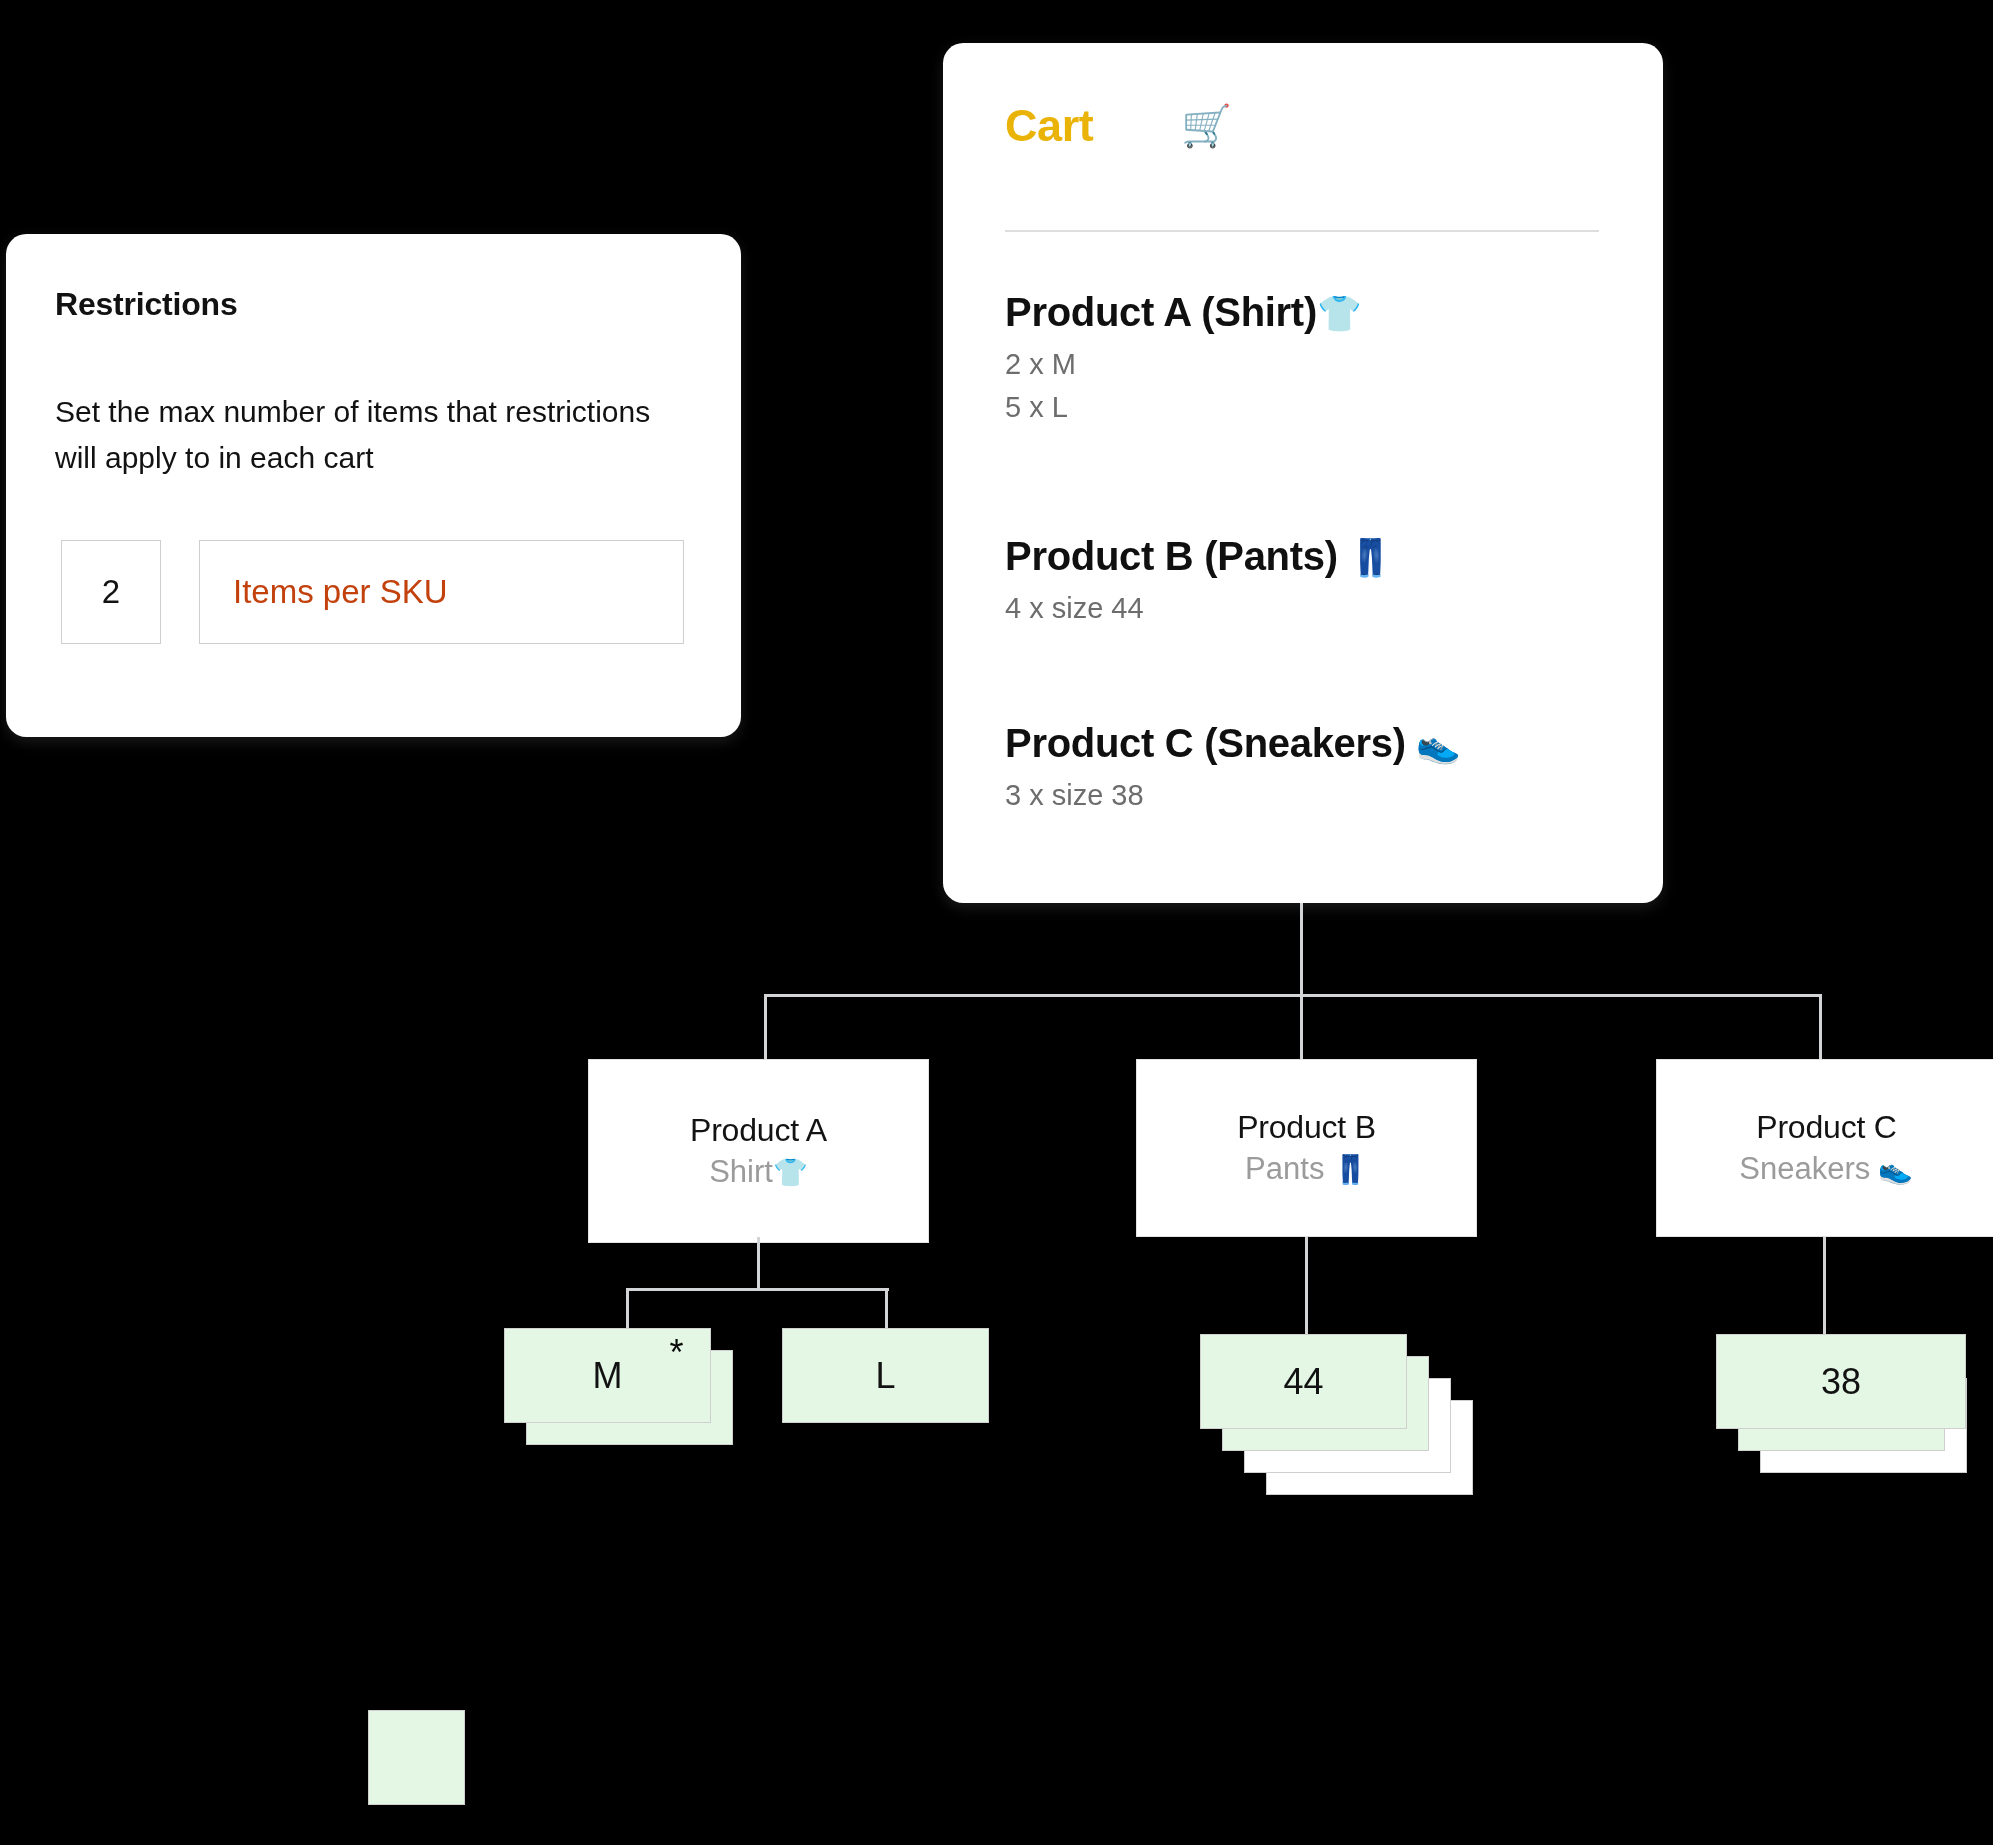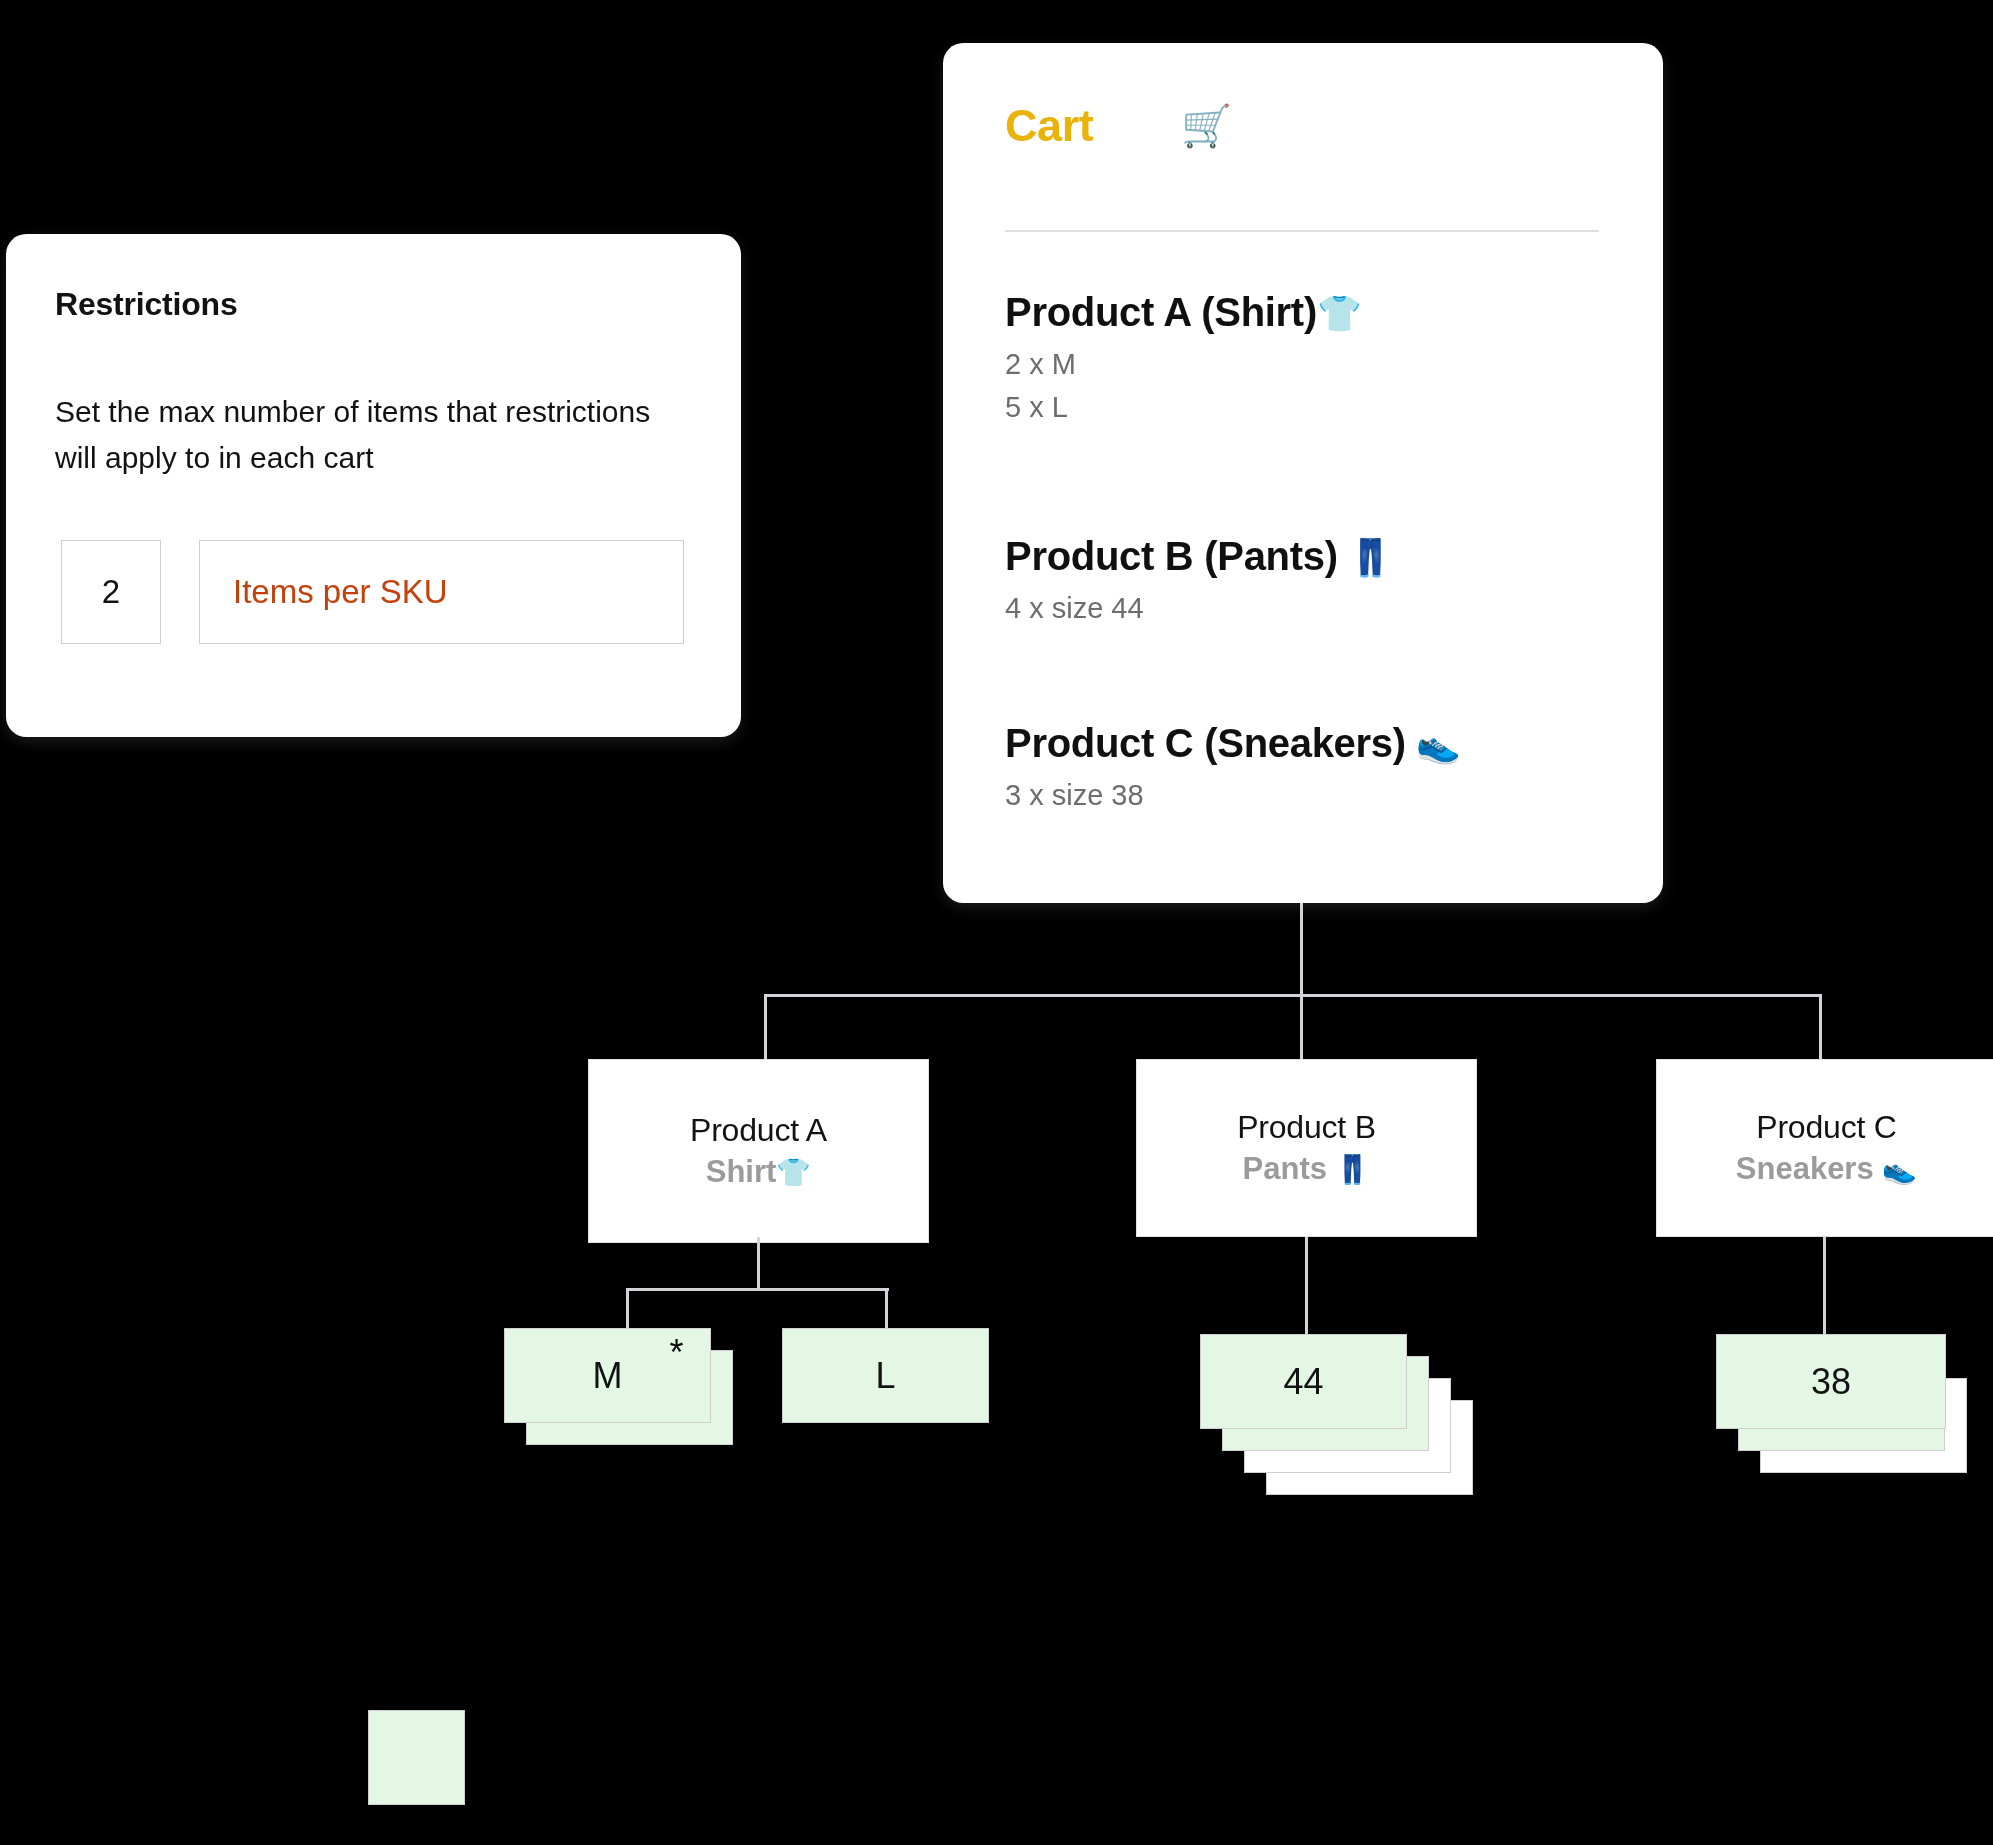--- a/index.html
+++ b/index.html
@@ -157,21 +157,21 @@
   }
   .product-node-title {
     font-size: 32px;
     font-weight: 400;
     color: #131313;
     letter-spacing: -0.2px;
     white-space: nowrap;
   }
   .product-node-sub {
     font-size: 31px;
-    font-weight: 700;
+    font-weight: 400;
     color: #9b9b9b;
     white-space: nowrap;
   }
   .product-node-sub .emo { font-size: 28px; }
 
   
   .stack { position: absolute; }
   .stack-card {
     position: absolute;
     border: 0.8px solid #cfcfcf;
@@ -312,21 +312,21 @@
     <div class="stack-card white" style="left:44px; top:44px; width:207px; height:95px; z-index:2;"></div>
     <div class="stack-card green" style="left:22px; top:22px; width:207px; height:95px; z-index:3;"></div>
     <div class="stack-card green" style="left:0px; top:0px; width:207px; height:95px; z-index:4;">
       <span class="stack-label">44</span>
     </div>
   </div>
 
   <div class="stack" style="left:1716px; top:1334px; width:313px; height:156px;">
     <div class="stack-card white" style="left:44px; top:44px; width:207px; height:95px; z-index:1;"></div>
     <div class="stack-card green" style="left:22px; top:22px; width:207px; height:95px; z-index:2;"></div>
-    <div class="stack-card green" style="left:0px; top:0px; width:230px; height:95px; z-index:3;">
+    <div class="stack-card green" style="left:0px; top:0px; width:250px; height:95px; z-index:3;">
       <span class="stack-label">38</span>
     </div>
   </div>
 
   <div class="legend-swatch"></div>
 
 </div>
 
 
 </body></html>

